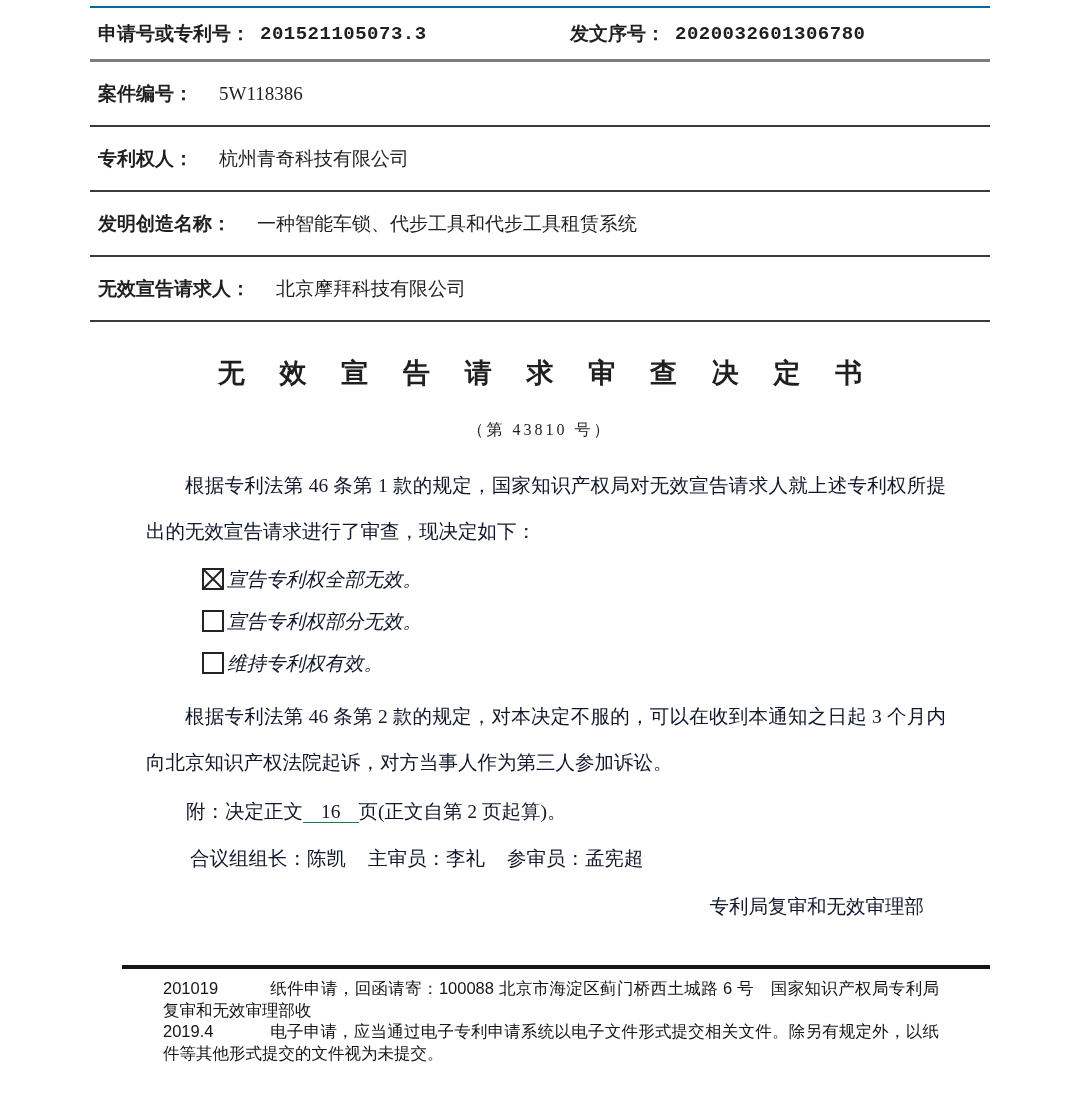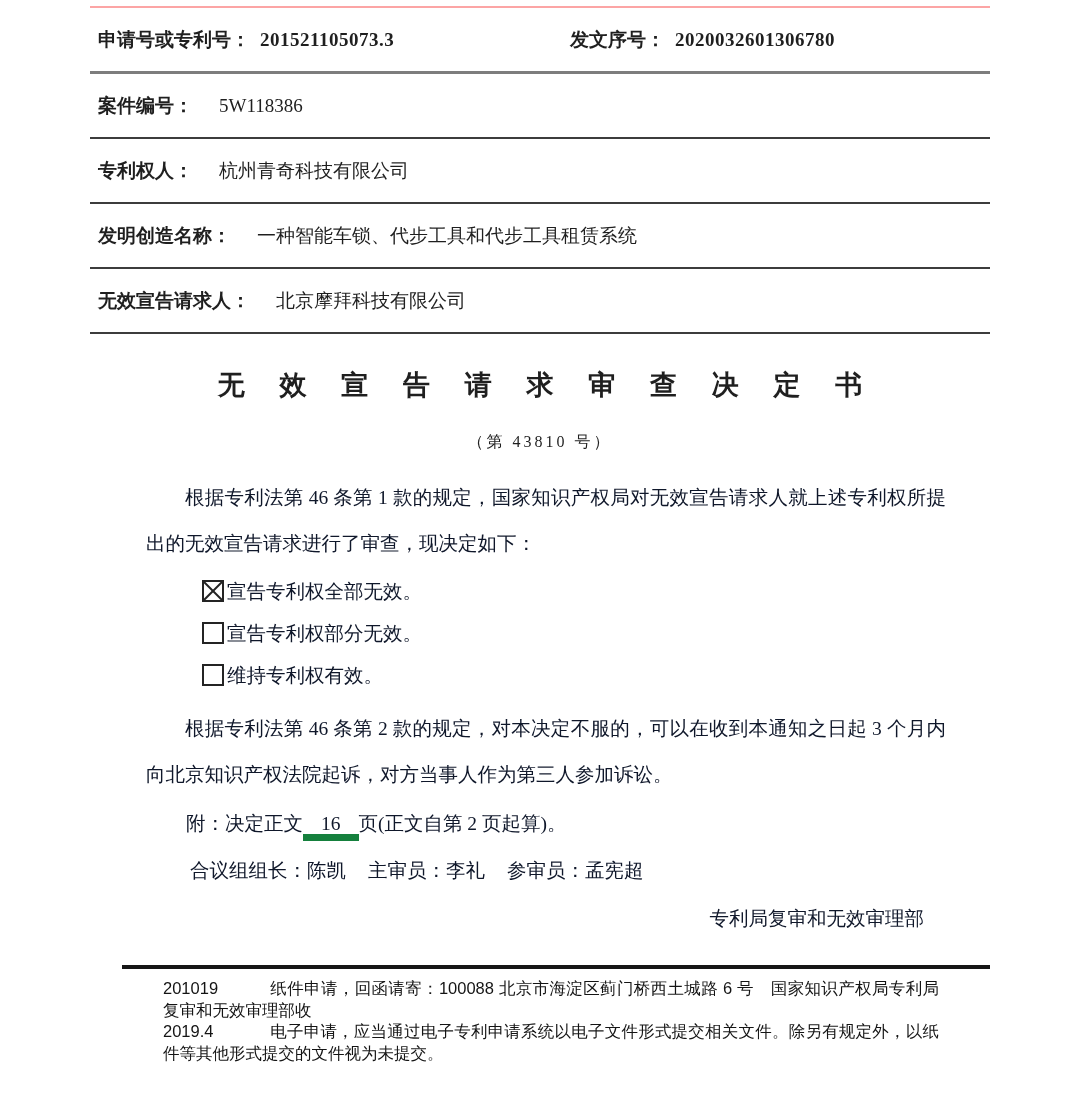--- a/index.html
+++ b/index.html
@@ -15,23 +15,24 @@
   .doc { position:absolute; left:90px; top:6px; width:900px; }
 
   
   .hrow {
     display:flex; align-items:center;
     height:65px; padding-left:8px;
     border-bottom:2px solid #3c3c3c;
     font-size:19px;
   }
   .hrow.first {
-    height:68px;
-    border-top:2px solid #fca5a5;
+    height:56px;
+    border-top:2px solid #0369a1;
     border-bottom:3px solid #7d7d7d;
+    font-family:Liberation Mono, monospace;
   }
   .hlabel { font-weight:bold; }
   .hvalue { margin-left:26px; }
   .hvalue.bold { font-weight:bold; margin-left:10px; letter-spacing:0.5px; }
   .hcell-right { position:absolute; left:480px; display:flex; align-items:center; }
 
   
   .title {
     margin-top:33px; text-align:center;
     font-size:27px; font-weight:bold;
@@ -39,37 +40,37 @@
     line-height:36px;
   }
   .decision-no {
     margin-top:25px; text-align:center;
     font-size:16px; letter-spacing:3px; line-height:28px;
   }
 
   
   .bodytext { margin:19px 44px 0 56px; font-size:19.5px; color:#0f172a; }
   .para { line-height:46px; text-align:justify; text-indent:2em; }
-  .options { margin-top:3px; }
+  .options { margin-top:3px;font-style:italic; }
   .option { display:flex; align-items:center; height:42px; padding-left:56px; }
   .checkbox {
     width:22px; height:22px; flex:0 0 22px;
     border:2px solid #242424; position:relative; margin-right:3px;
   }
   .checkbox.checked::before,
   .checkbox.checked::after {
     content:""; position:absolute; left:-1px; top:50%;
     width:20px; height:2px; background:#242424; margin-top:-1px;
     transform-origin:center;
   }
   .checkbox.checked::before { transform:rotate(45deg) scaleX(1.38); }
   .checkbox.checked::after  { transform:rotate(-45deg) scaleX(1.38); }
   .para2 { margin-top:10px; }
   .attach { margin-top:4px; padding-left:40px; line-height:44px; }
-  .attach .pages { border-bottom:7px solid #15803d; padding:0 18px; }
+  .attach .pages { border-bottom:1px solid #15803d; padding:0 18px; }
   .panel { margin-top:3px; padding-left:44px; line-height:44px; }
   .panel .gap { display:inline-block; width:22px; }
   .department { margin-top:4px; text-align:right; padding-right:22px; line-height:44px; }
 
   
   .footer {
     position:absolute; left:122px; top:965px; width:868px;
     border-top:4px solid #161616; padding-top:9px;
   }
   .footer-inner {

